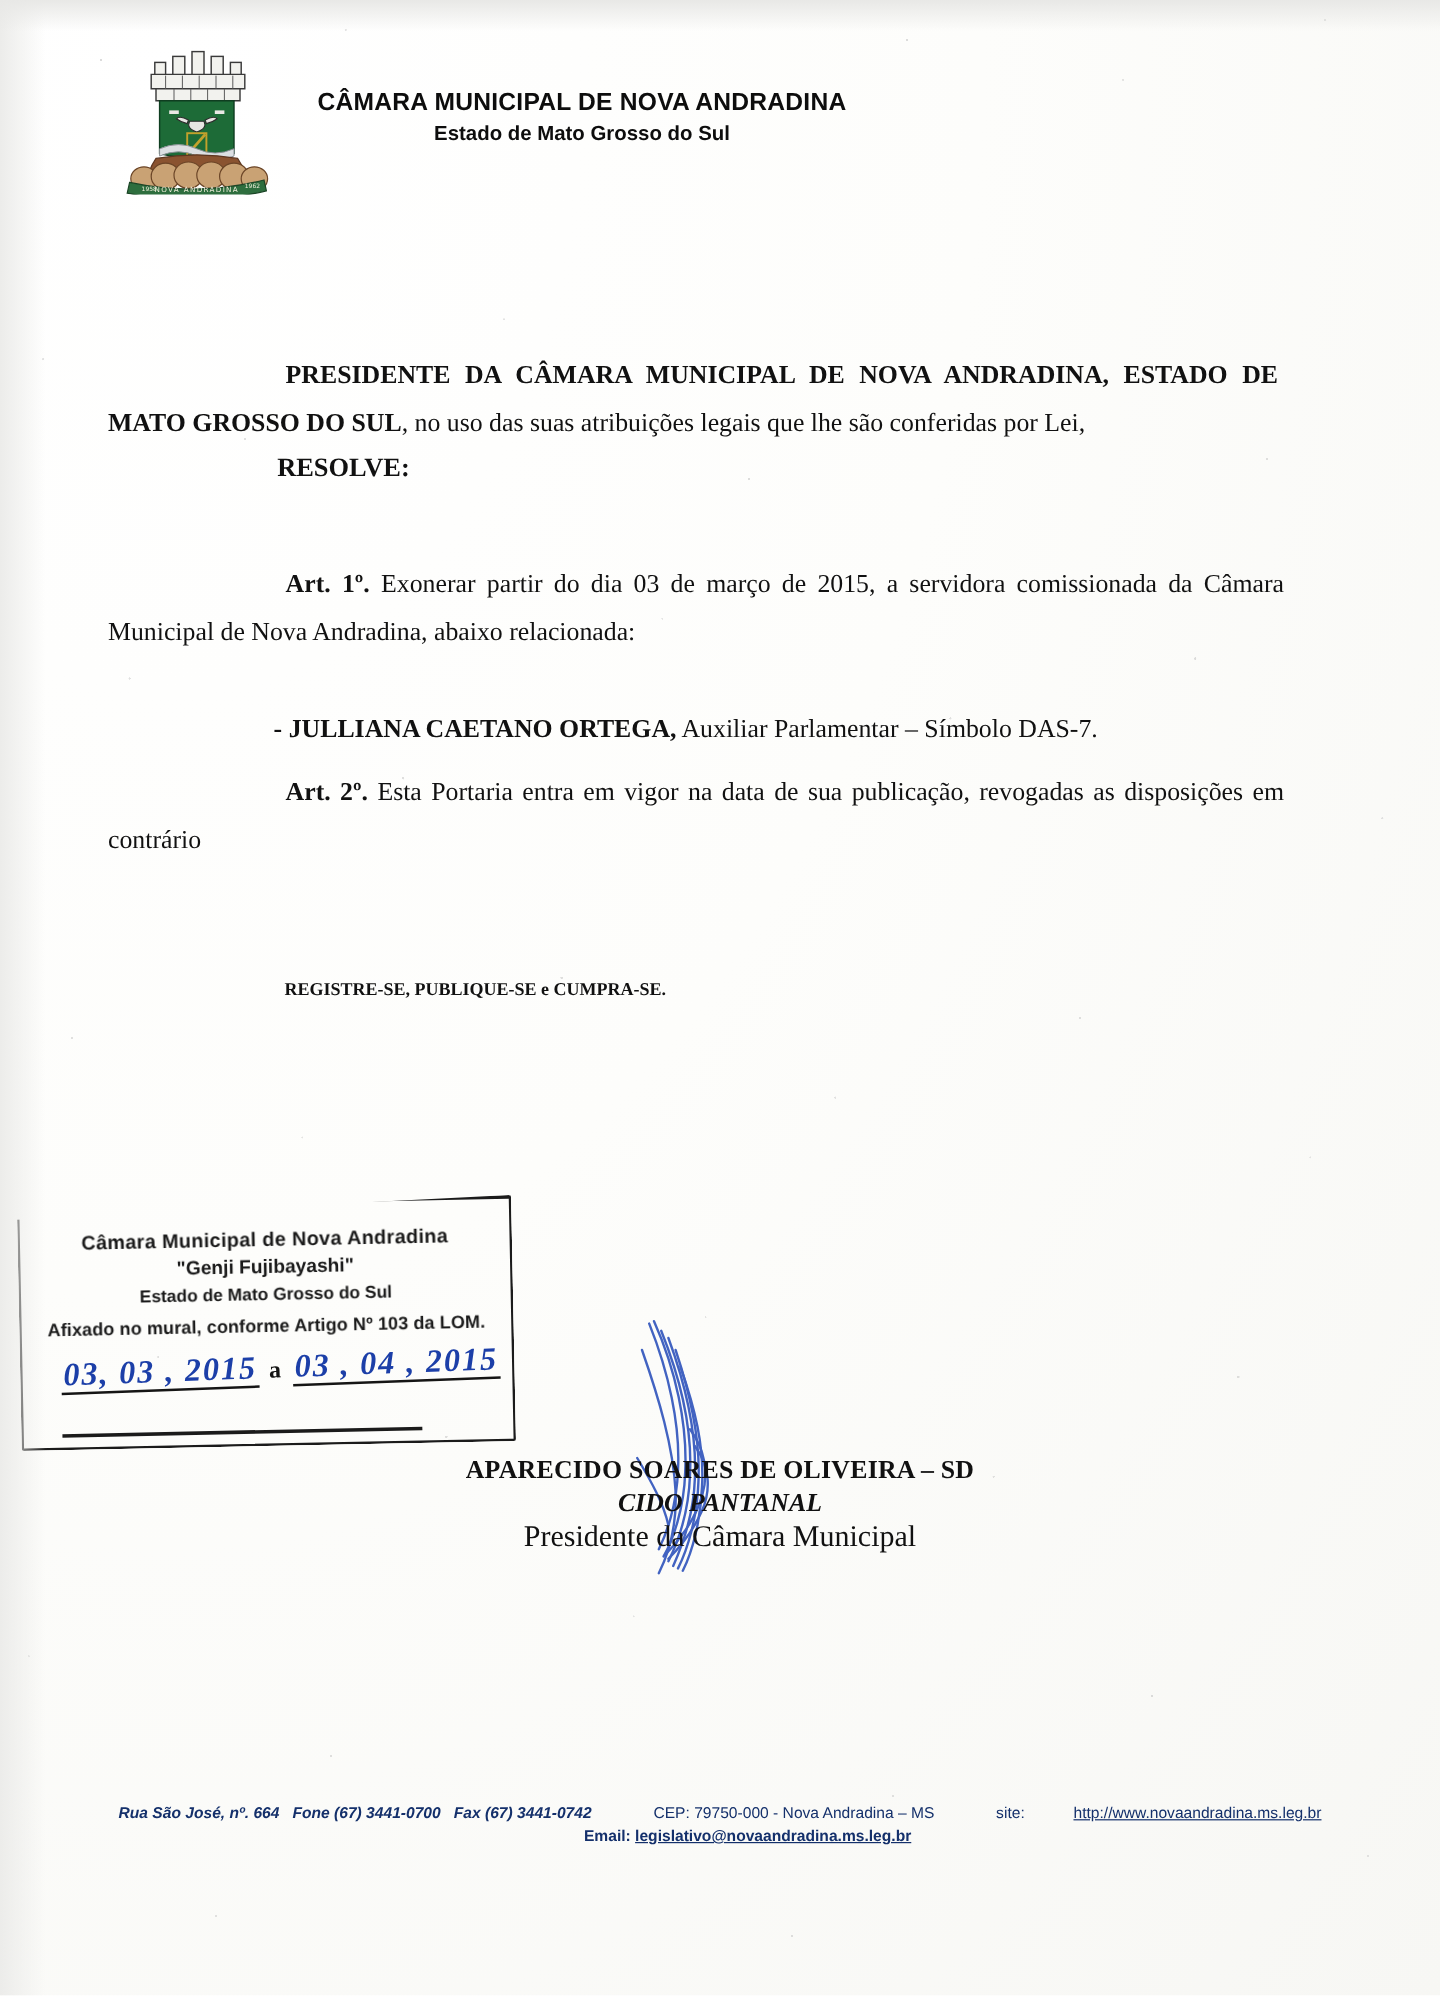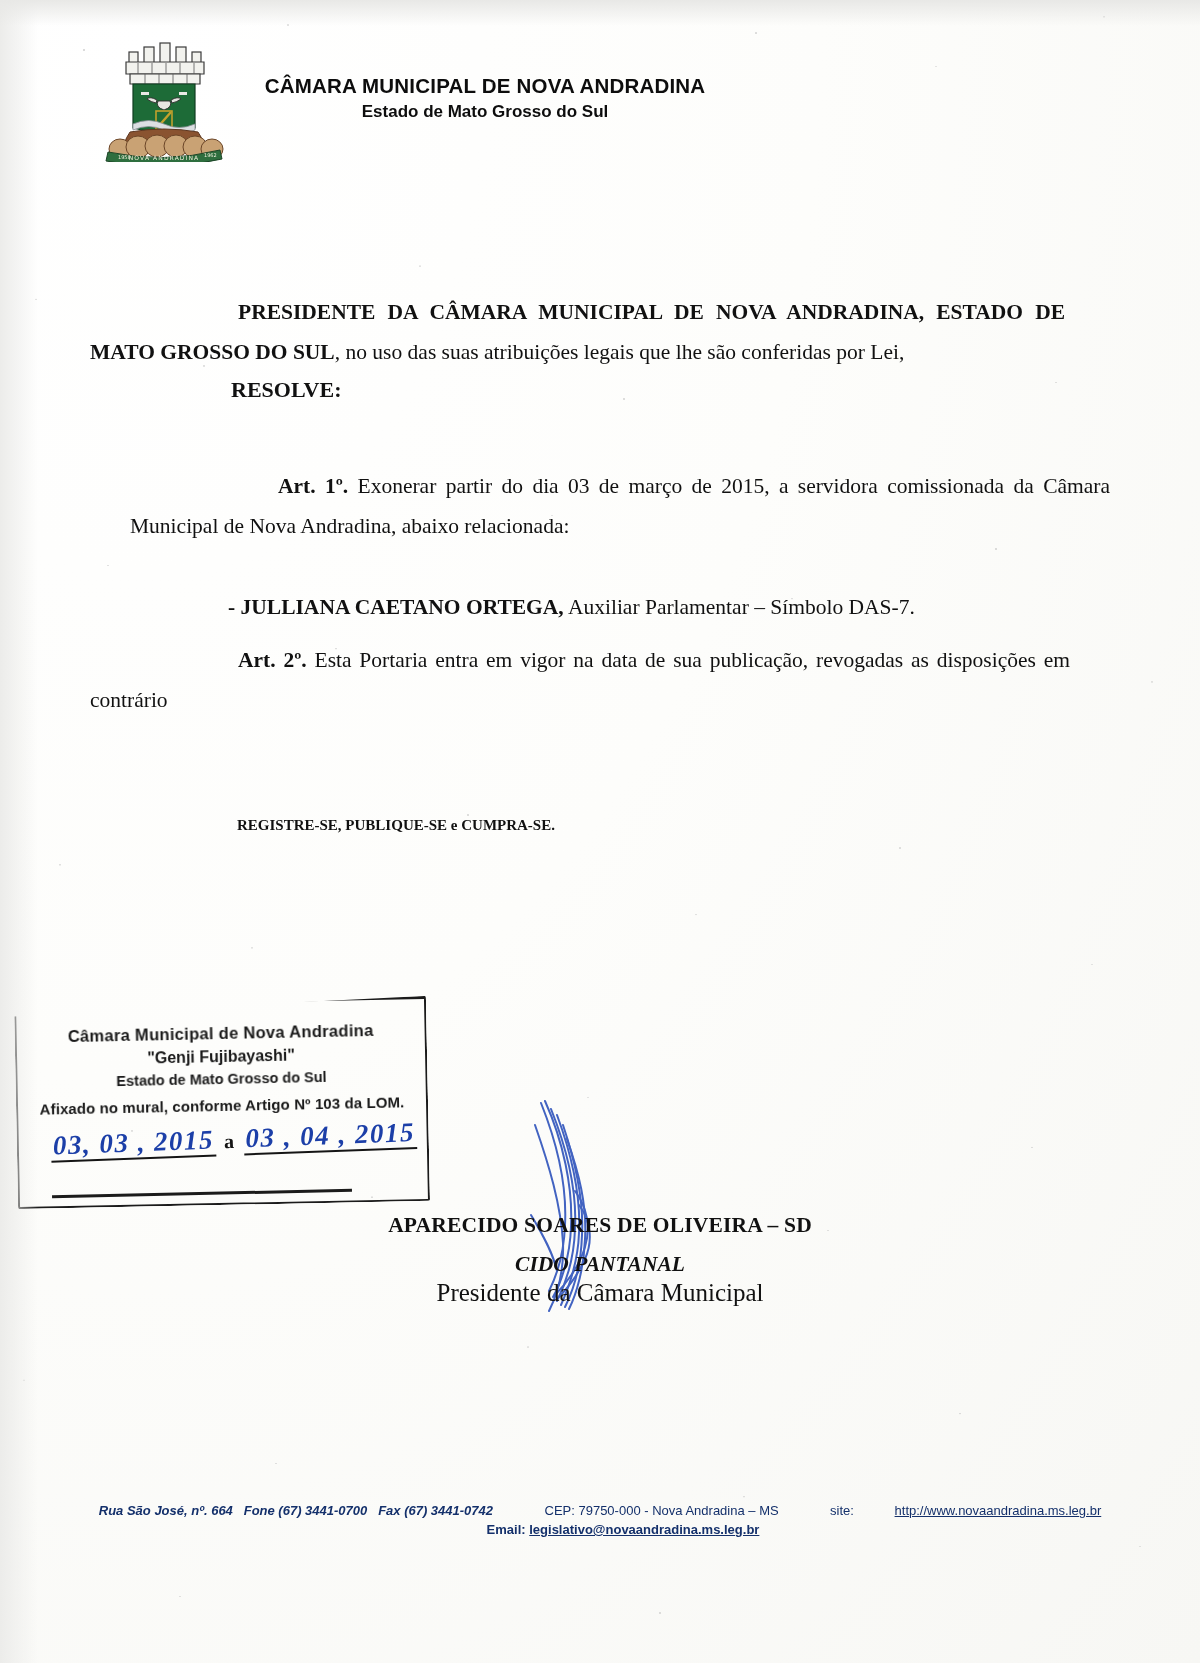--- a/index.html
+++ b/index.html
@@ -85,32 +85,32 @@
   
   .doc-title{
     position:absolute;top:211px;left:0;width:1200px;text-align:center;
     font-weight:bold;font-size:24px;letter-spacing:.4px;
   }
   .block{position:absolute;font-size:21.5px;line-height:40px;text-align:justify;}
   .b-intro{left:90px;top:292px;width:975px;text-align:justify;}
   .b-intro .lead{font-weight:bold;font-family:Liberation Serif, serif;}
   .indent{display:inline-block;width:148px;}
   .b-resolve{left:231px;top:370px;font-weight:bold;font-size:22px;}
-  .b-art1{left:90px;top:466px;width:980px;margin-left:40px;}
+  .b-art1{left:90px;top:466px;width:980px;}
   .b-name{left:228px;top:587px;width:860px;}
   .b-art2{left:90px;top:640px;width:980px;}
   .b-registre{left:237px;top:805px;font-weight:bold;font-size:15px;}
   .b-local{left:0;top:937px;width:1062px;text-align:right;}
 
   strong.bld{font-weight:bold;}
 
   
   .sig{position:absolute;left:0;top:1213px;width:1200px;text-align:center;}
   .sig-name{font-weight:bold;font-size:21.5px;letter-spacing:.2px;}
-  .sig-alias{font-weight:bold;font-style:italic;font-size:21.5px;margin-top:14px;}
+  .sig-alias{font-weight:bold;font-style:italic;font-size:21.5px;margin-top:2px;}
   .sig-role{font-size:25px;margin-top:2px;}
   .signature-mark{
     position:absolute;left:505px;top:1095px;width:130px;height:250px;
     pointer-events:none;
   }
 
   
   .stamp{
     position:absolute;left:16px;top:1000px;width:412px;height:205px;
     transform:rotate(-1.15deg);

